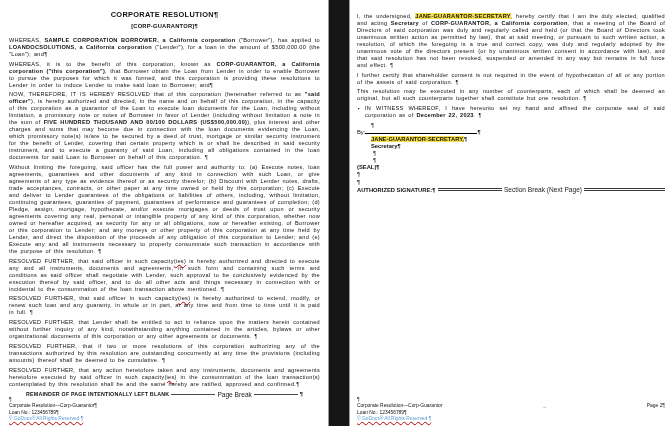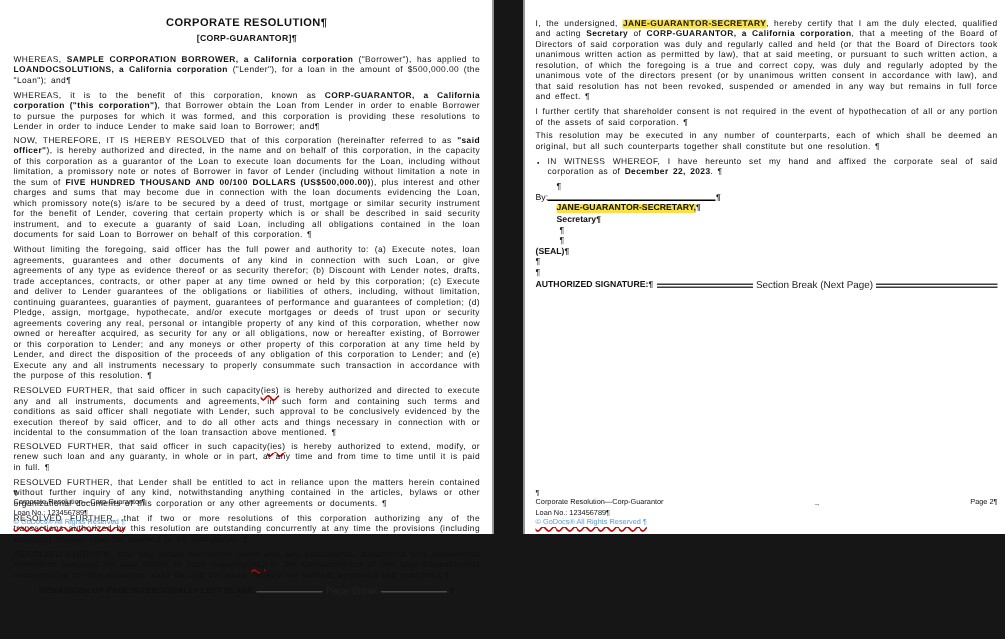--- a/index.html
+++ b/index.html
@@ -4,21 +4,21 @@
 <style>
   * { box-sizing: border-box; }
   html,body { margin:0; padding:0; }
   body {
     width:670px; height:426px; position:relative; overflow:hidden;
     background:#161616;
     font-family:"Liberation Sans", sans-serif;
     color:#111;
   }
   .page {
-    position:absolute; top:0; height:356px; background:#ffffff;
+    position:absolute; top:0; height:426px; background:#ffffff;
   }
   .page-left  { left:0;   width:329px; border-right:1px solid #9a9a9a; }
   .page-right { left:349px; width:321px; border-left:1px solid #9a9a9a; }
 
   .content-left  { padding:10px 8px 0 9px; }
   .content-right { padding:13px 5px 0 7px; }
 
   .doc-title {
     text-align:center; font-weight:bold; font-size:7.4px; letter-spacing:.3px;
     margin:0 0 4px 0;

